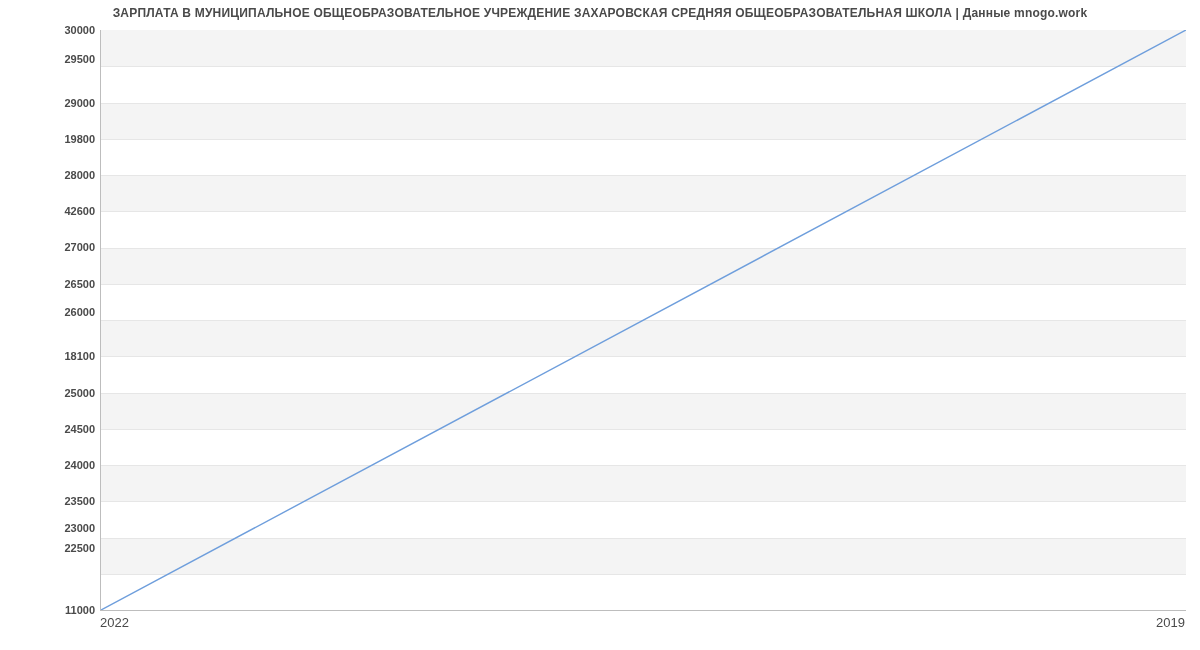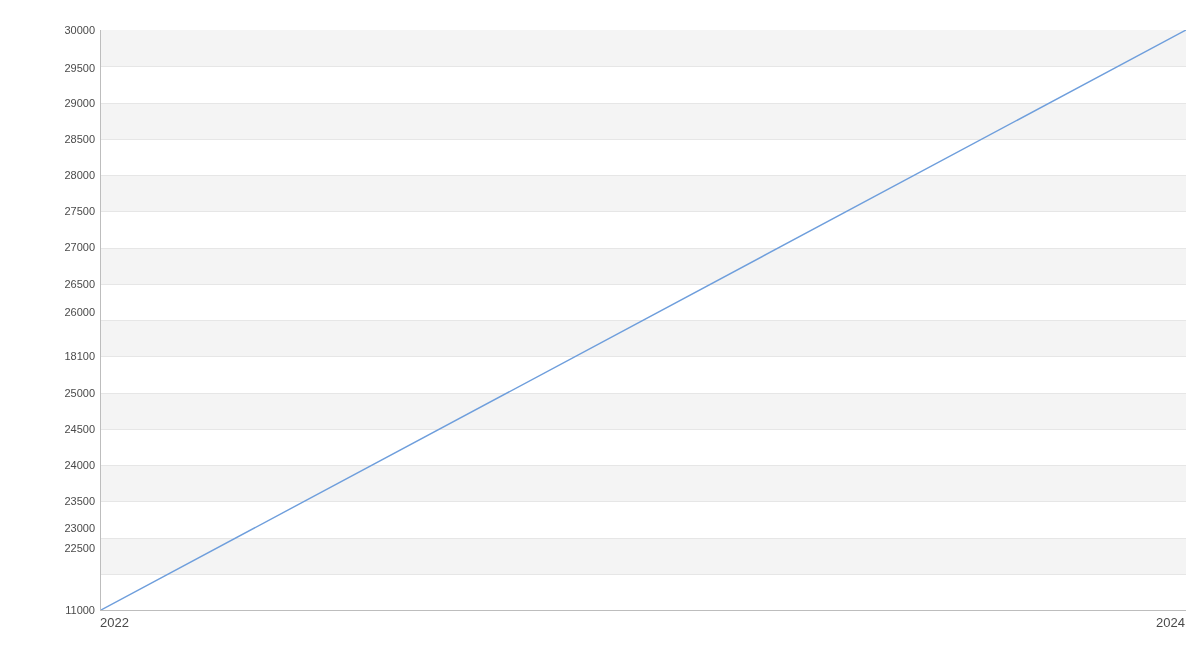--- a/index.html
+++ b/index.html
@@ -51,61 +51,63 @@
     z-index: 1;
   }
   .y-tick-label {
     position: absolute;
     right: 1105px; 
     width: 80px;
     text-align: right;
     font-size: 11px;
     color: #4a4a4a;
     transform: translateY(-50%);
+    font-weight: bold;
   }
   .x-tick-label {
     position: absolute;
     top: 615px;
     font-size: 13px;
     color: #4a4a4a;
   }
   svg.line-layer {
     position: absolute;
     left: 0; top: 0;
     width: 100%;
     height: 100%;
     z-index: 2;
   }
 </style>
 </head>
 <body>
 
 <div class="chart-wrap">
 
+  <div class="chart-title">ЗАРПЛАТА В МУНИЦИПАЛЬНОЕ ОБЩЕОБРАЗОВАТЕЛЬНОЕ УЧРЕЖДЕНИЕ ЗАХАРОВСКАЯ СРЕДНЯЯ ОБЩЕОБРАЗОВАТЕЛЬНАЯ ШКОЛА | Данные mnogo.work</div>
 
   <div class="y-tick-label" style="top:610px">11000</div>
   <div class="y-tick-label" style="top:548px">22500</div>
   <div class="y-tick-label" style="top:528px">23000</div>
   <div class="y-tick-label" style="top:501.25px">23500</div>
   <div class="y-tick-label" style="top:465px">24000</div>
   <div class="y-tick-label" style="top:428.75px">24500</div>
   <div class="y-tick-label" style="top:392.5px">25000</div>
   <div class="y-tick-label" style="top:356.25px">18100</div>
   <div class="y-tick-label" style="top:312px">26000</div>
   <div class="y-tick-label" style="top:283.75px">26500</div>
   <div class="y-tick-label" style="top:247px">27000</div>
-  <div class="y-tick-label" style="top:211.25px">27500</div>
+  <div class="y-tick-label" style="top:211.25px">42600</div>
   <div class="y-tick-label" style="top:175px">28000</div>
-  <div class="y-tick-label" style="top:138.75px">28500</div>
+  <div class="y-tick-label" style="top:138.75px">19800</div>
   <div class="y-tick-label" style="top:102.5px">29000</div>
-  <div class="y-tick-label" style="top:68px">29500</div>
+  <div class="y-tick-label" style="top:59px">29500</div>
   <div class="y-tick-label" style="top:30px">30000</div>
 
   <div class="x-tick-label" style="left:100px">2022</div>
-  <div class="x-tick-label" style="right:15px">2024</div>
+  <div class="x-tick-label" style="right:15px">2019</div>
 
   <div class="plot-area">
 
     <div class="band" style="top:0px;height:36.25px"></div>
     <div class="band" style="top:72.5px;height:36.25px"></div>
     <div class="band" style="top:145px;height:36.25px"></div>
     <div class="band" style="top:217.5px;height:36.25px"></div>
     <div class="band" style="top:290px;height:36.25px"></div>
     <div class="band" style="top:362.5px;height:36.25px"></div>
     <div class="band" style="top:435px;height:36.25px"></div>

